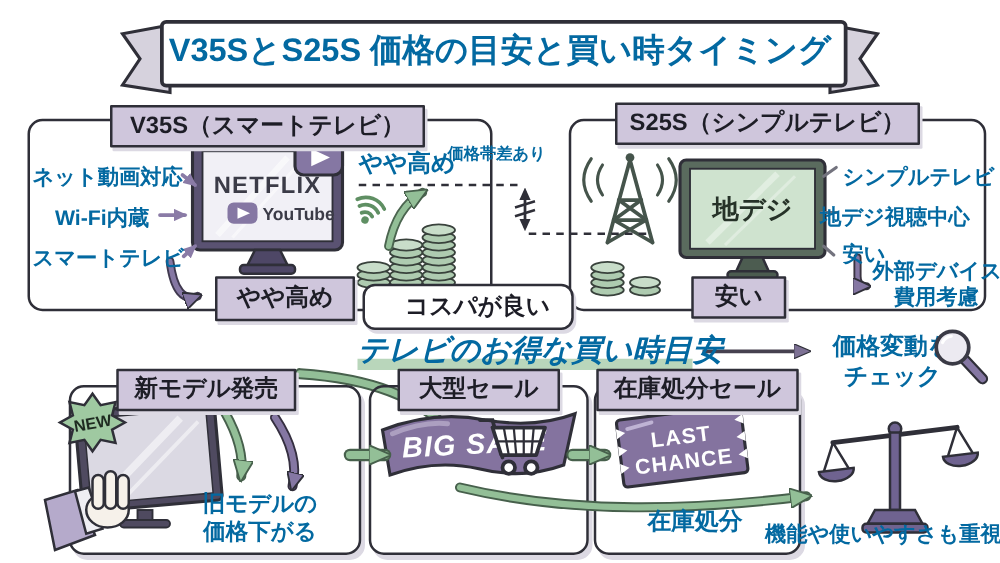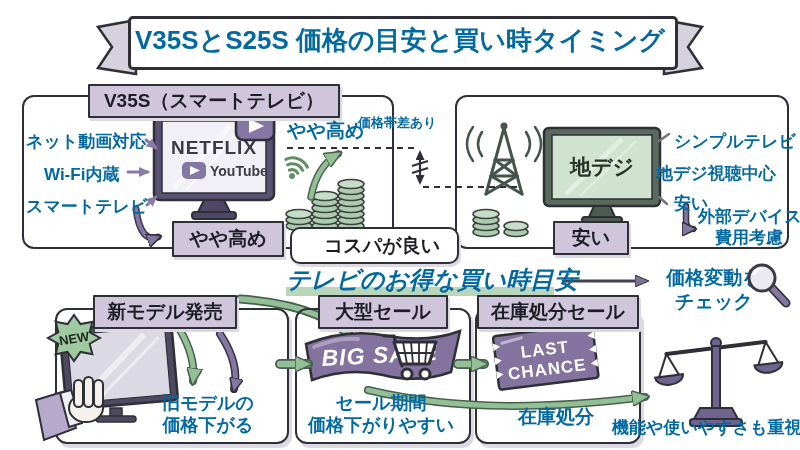--- a/index.html
+++ b/index.html
@@ -85,20 +85,21 @@
     </g>
   </svg>
 
   <div class="txt" style="left:287px;top:118px;font-size:19px;z-index:6;">やや高め</div>
   <div class="txt" style="left:358px;top:114px;font-size:13px;z-index:6;">価格帯差あり</div>
 
   <div class="pill" style="left:172px;top:221px;width:108px;height:32px;line-height:32px;font-size:19px;z-index:6;">やや高め</div>
   <div class="bubble" style="left:290px;top:227px;width:150px;height:33px;line-height:33px;font-size:19px;z-index:6;padding-left:15px;">コスパが良い</div>
 
   <div class="secbox" style="left:455px;top:95px;width:330px;height:150px;z-index:2;"></div>
+  <div class="pill" style="left:492px;top:82px;width:240px;height:30px;line-height:30px;font-size:19px;z-index:6;">S25S（シンプルテレビ）</div>
 
   <svg style="left:462px;top:118px;z-index:3;" width="84" height="82" viewBox="0 0 84 82">
     <g stroke="#45544b" stroke-width="3" fill="none" stroke-linecap="round">
       <path d="M42,10 L24,76"></path>
         <path d="M42,10 L60,76"></path>
       <path d="M33,42 L51,42"></path>
         <path d="M29,58 L55,58"></path>
       <path d="M33,42 L55,58"></path>
         <path d="M51,42 L29,58"></path>
       <path d="M29,58 L60,76"></path>
@@ -197,24 +198,20 @@
     <g stroke="#2f2f38" stroke-width="1.8">
       <line x1="23" y1="16" x2="27" y2="38"></line>
         <line x1="31" y1="16" x2="33" y2="38"></line>
       <line x1="39" y1="16" x2="39" y2="38"></line>
         <line x1="47" y1="16" x2="45" y2="38"></line>
       <line x1="17" y1="27" x2="52" y2="27"></line>
     </g>
     <circle cx="27" cy="48" r="5" fill="#ffffff" stroke="#2f2f38" stroke-width="3"></circle>
     <circle cx="45" cy="48" r="5" fill="#ffffff" stroke="#2f2f38" stroke-width="3"></circle>
   </svg>
-  <div class="txt center2" style="left:297px;top:392px;width:168px;font-size:18px;line-height:22px;z-index:6;">
-    <span>セール期間</span><br>
-    <span>価格下がりやすい</span>
-  </div>
 
   <div class="tbox" style="left:475px;top:308px;width:162px;height:132px;z-index:2;"></div>
   <div class="pill" style="left:477px;top:295px;width:158px;height:30px;line-height:30px;font-size:19px;z-index:6;">在庫処分セール</div>
   <svg style="left:488px;top:320px;z-index:4;" width="120" height="78" viewBox="0 0 120 78">
     <g transform="rotate(-7 58 39)">
       <rect x="8" y="10" width="100" height="54" rx="3" fill="#84739f" stroke="#2f2f38" stroke-width="2.5"></rect>
       <g fill="#ffffff">
         <polygon points="7,17 14,21 7,25"></polygon>
           <polygon points="7,31 14,35 7,39"></polygon>
           <polygon points="7,45 14,49 7,53"></polygon>

